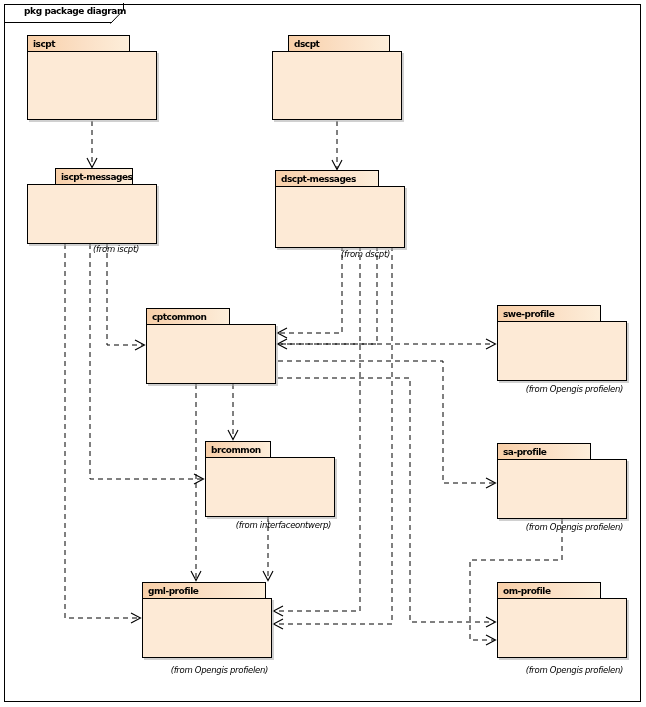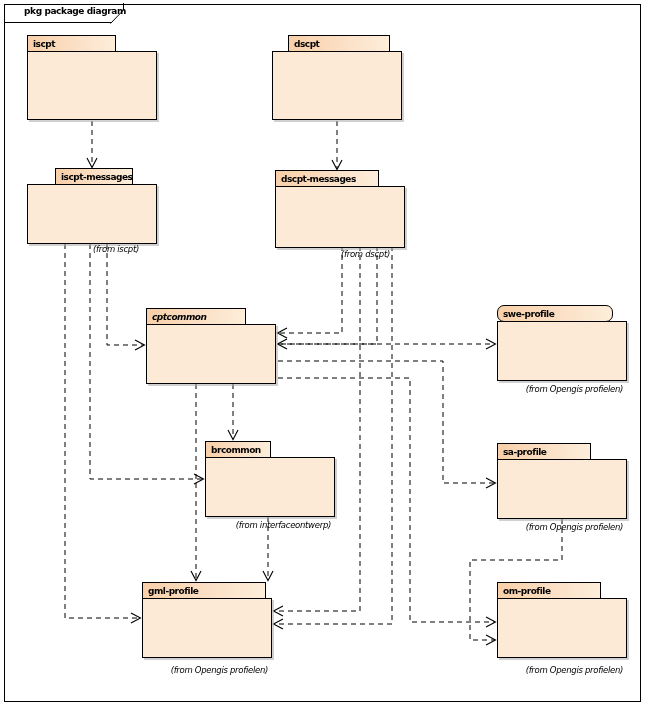--- a/index.html
+++ b/index.html
@@ -153,21 +153,21 @@
       <path d="M 278 378 L 410 378 L 410 622 L 495 622"></path>
 
       <path d="M 268 517 L 268 580"></path>
 
       <path d="M 562 519 L 562 560 L 470 560 L 470 640 L 495 640"></path>
     </g>
   </svg>
 
   <div class="pkg" style="left:27px; top:35px;">
     <div class="pkg-body" style="width:130px; height:69px;"></div>
-    <div class="pkg-tab" style="width:89px;">
+    <div class="pkg-tab" style="width:103px;">
       <div class="pkg-tab-label">iscpt</div>
     </div>
   </div>
 
   <div class="pkg" style="left:272px; top:35px;">
     <div class="pkg-body" style="width:130px; height:69px;"></div>
     <div class="pkg-tab" style="width:102px;margin-left:16px;">
       <div class="pkg-tab-label">dscpt</div>
     </div>
   </div>
@@ -183,28 +183,28 @@
   <div class="pkg" style="left:275px; top:170px;">
     <div class="pkg-body" style="width:130px; height:62px;"></div>
     <div class="pkg-tab" style="width:104px;">
       <div class="pkg-tab-label">dscpt-messages</div>
     </div>
     <div class="pkg-from" style="left:15px; top:79px; width:100px;">(from dscpt)</div>
   </div>
 
   <div class="pkg" style="left:146px; top:308px;">
     <div class="pkg-body" style="width:130px; height:60px;"></div>
-    <div class="pkg-tab" style="width:100px;font-style:italic;">
+    <div class="pkg-tab" style="width:84px;">
       <div class="pkg-tab-label">cptcommon</div>
     </div>
   </div>
 
   <div class="pkg" style="left:497px; top:305px;">
     <div class="pkg-body" style="width:130px; height:60px;"></div>
-    <div class="pkg-tab" style="width:116px;border-radius:7px;">
+    <div class="pkg-tab" style="width:104px;">
       <div class="pkg-tab-label">swe-profile</div>
     </div>
     <div class="pkg-from" style="left:6px; top:79px; width:120px;">(from Opengis profielen)</div>
   </div>
 
   <div class="pkg" style="left:205px; top:441px;">
     <div class="pkg-body" style="width:130px; height:60px;"></div>
     <div class="pkg-tab" style="width:66px;">
       <div class="pkg-tab-label">brcommon</div>
     </div>

